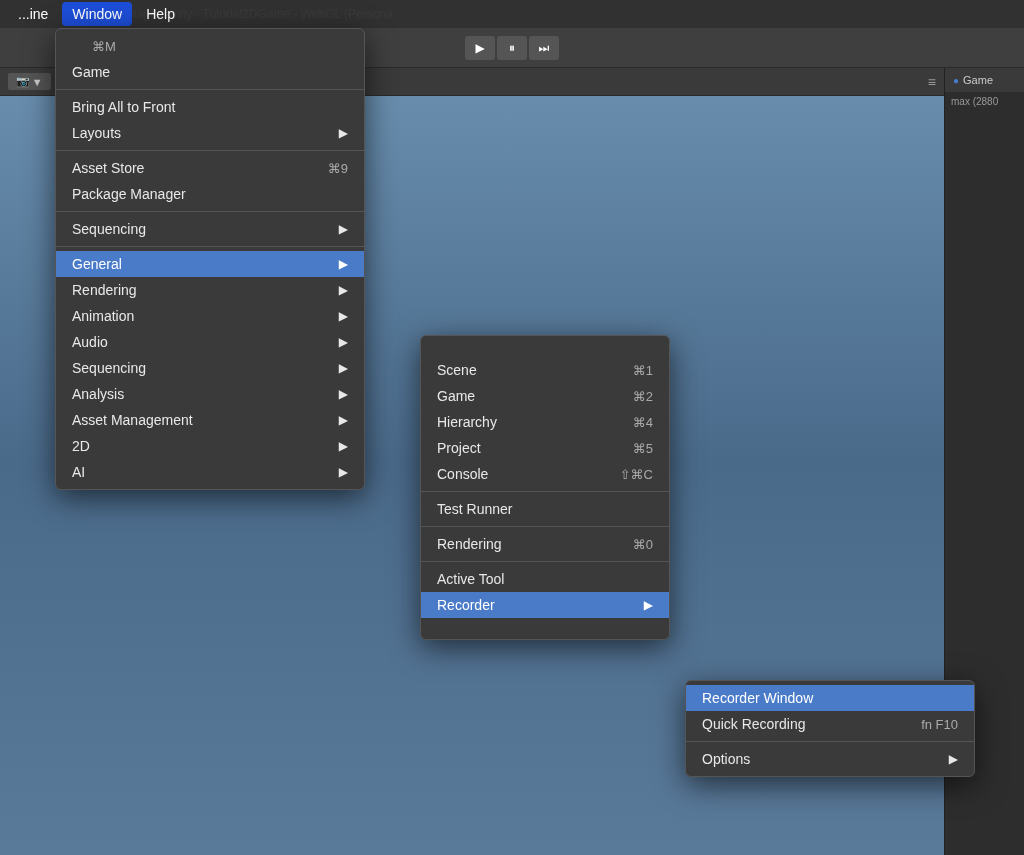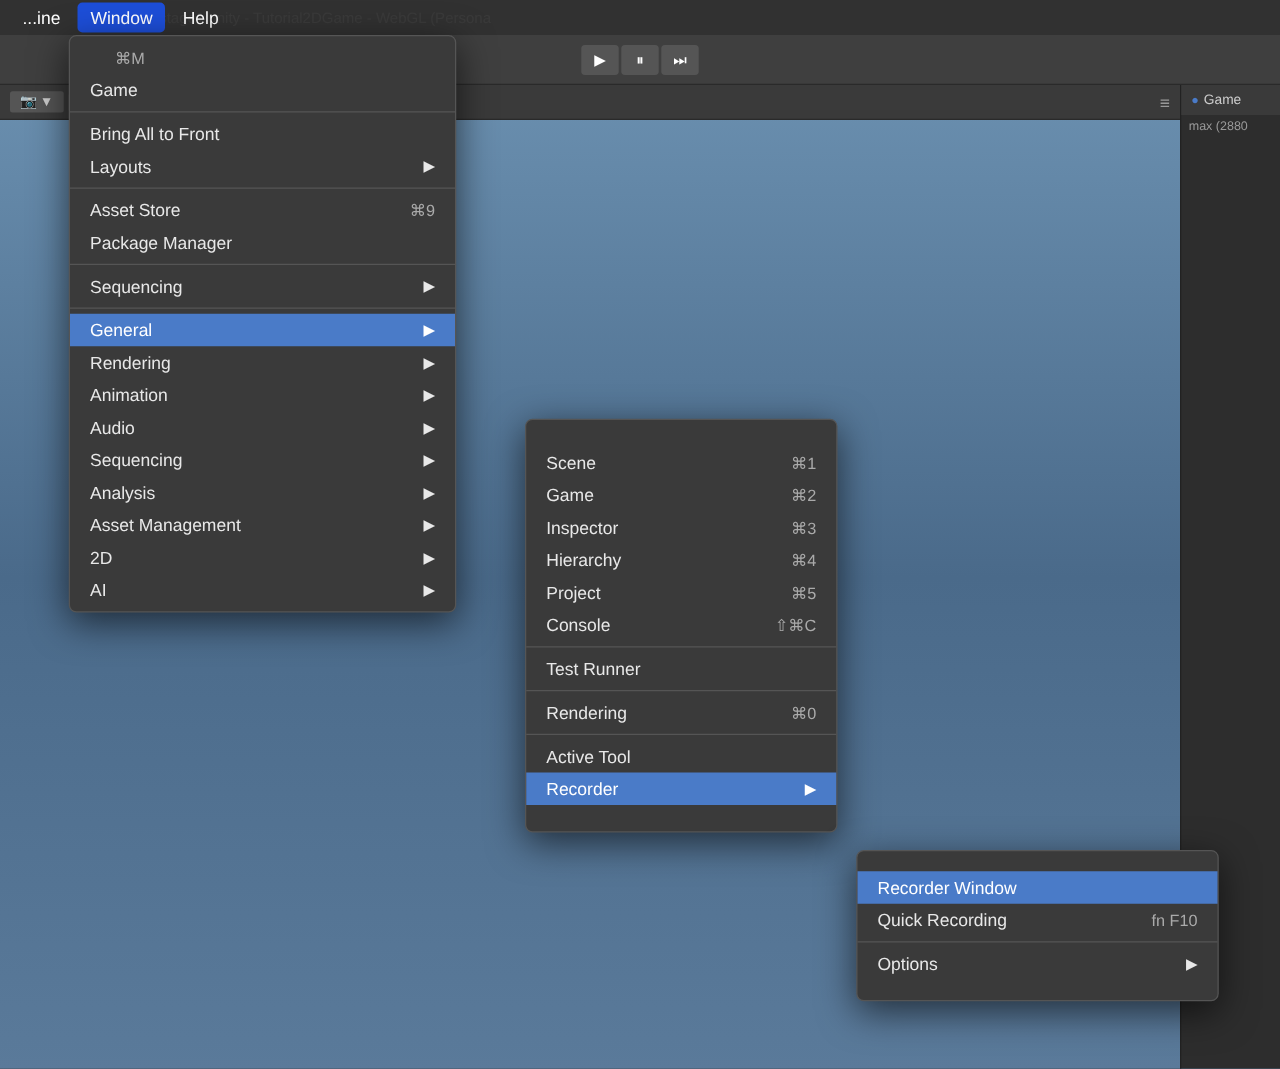--- a/index.html
+++ b/index.html
@@ -122,21 +122,21 @@
     }
 
     
     .submenu2 {
       position: absolute;
       background: #3a3a3a;
       border: 1px solid #555;
       border-radius: 6px;
       box-shadow: 0 8px 30px rgba(0,0,0,0.6);
       min-width: 220px;
-      padding: 16px 0;
+      padding: 4px 0;
       z-index: 400;
     }
 
     
     .scene-area {
       position: absolute;
       top: 68px;
       left: 0;
       right: 0;
       bottom: 0;
@@ -369,24 +369,20 @@
 
   <div class="menu-item">
     <span class="label">Scene</span>
     <span class="shortcut">⌘1</span>
   </div>
   <div class="menu-item">
     <span class="label">Game</span>
     <span class="shortcut">⌘2</span>
   </div>
   <div class="menu-item">
-    <span class="label">Inspector</span>
-    <span class="shortcut">⌘3</span>
-  </div>
-  <div class="menu-item">
     <span class="label">Hierarchy</span>
     <span class="shortcut">⌘4</span>
   </div>
   <div class="menu-item">
     <span class="label">Project</span>
     <span class="shortcut">⌘5</span>
   </div>
   <div class="menu-item">
     <span class="label">Console</span>
     <span class="shortcut">⇧⌘C</span>

